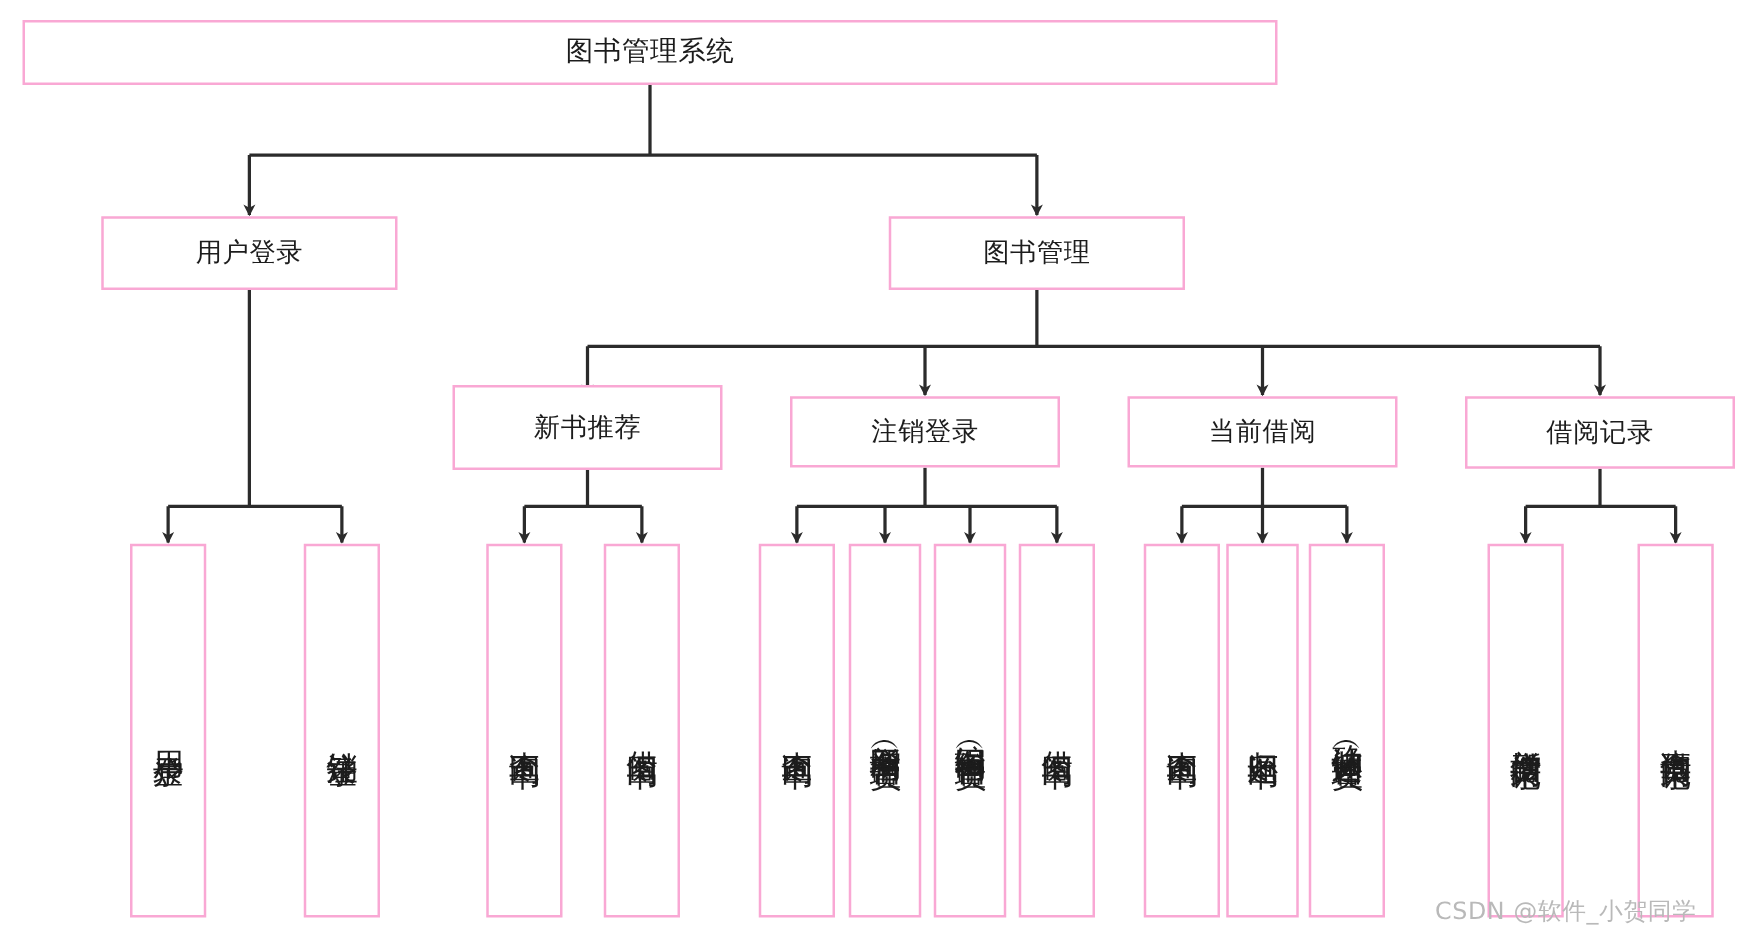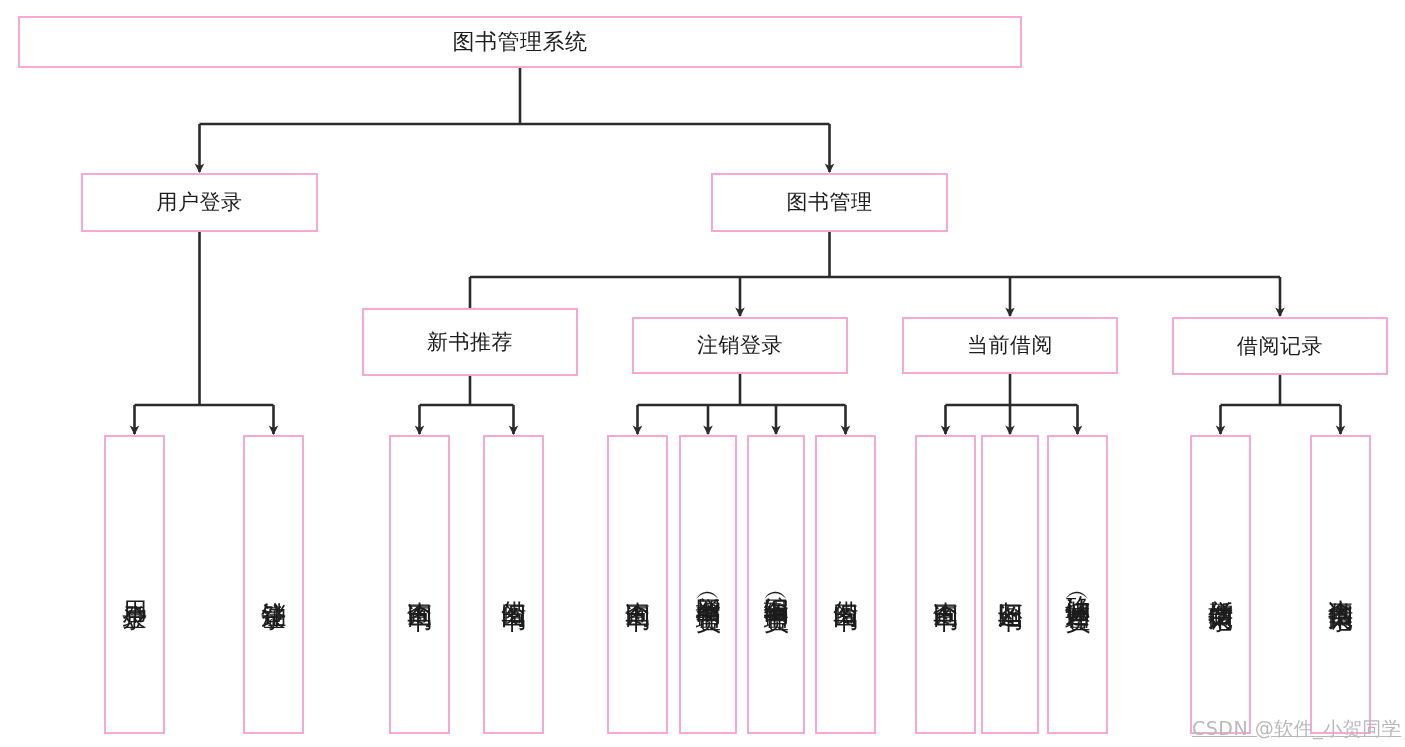--- a/index.html
+++ b/index.html
@@ -176,15 +176,15 @@
         <span class="node-label">确认归还（管理员）</span>
       </div>
       <div class="node vert" style="left: 1190px; top: 435px; width: 61px; height: 299px;">
         <span class="node-label">新增借阅记录</span>
       </div>
       <div class="node vert" style="left: 1310px; top: 435px; width: 61px; height: 299px;">
         <span class="node-label">查询借阅记录</span>
       </div>
     </div>
 
-  <div class="watermark" style="left:1192px; top:716px;text-decoration:underline;">CSDN @软件_小贺同学</div>
+  <div class="watermark" style="left:1148px; top:716px;">CSDN @软件_小贺同学</div>
 
 </div>
 
 </body></html>

